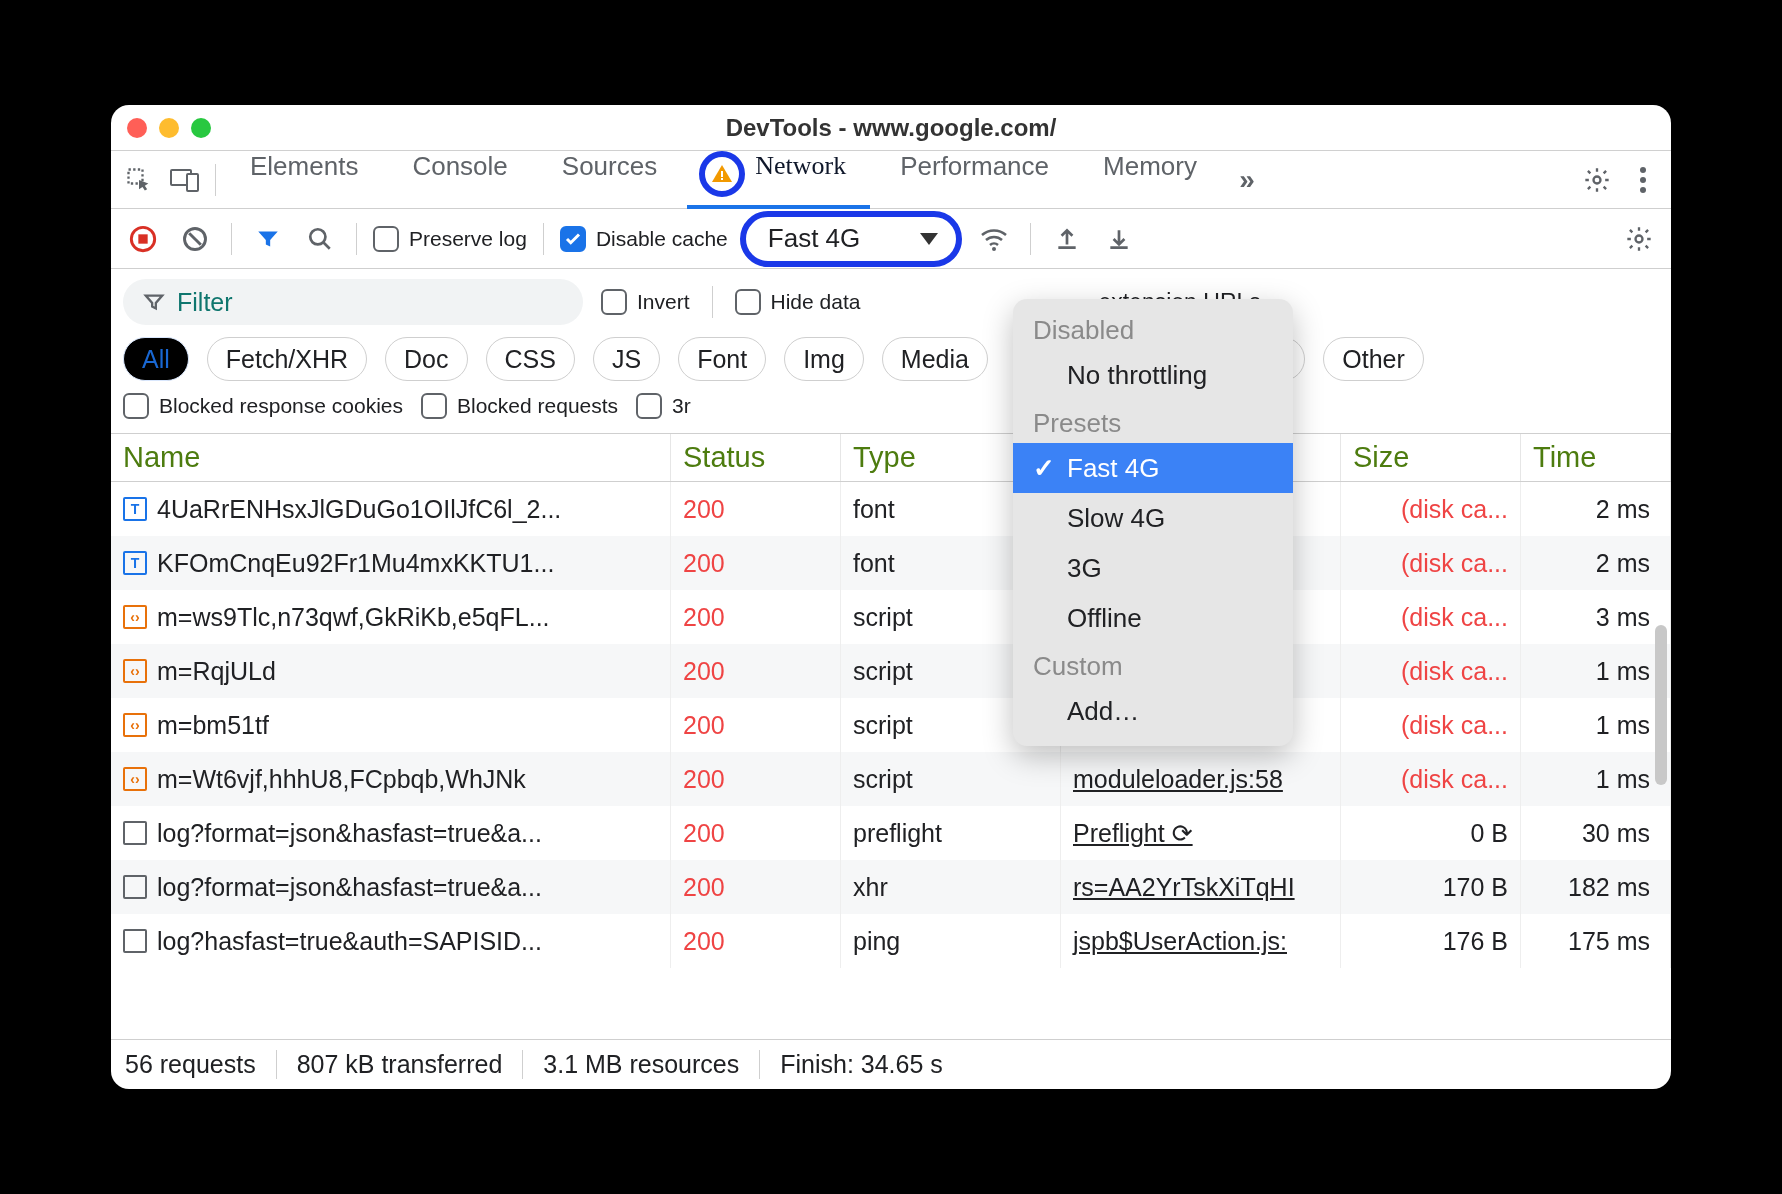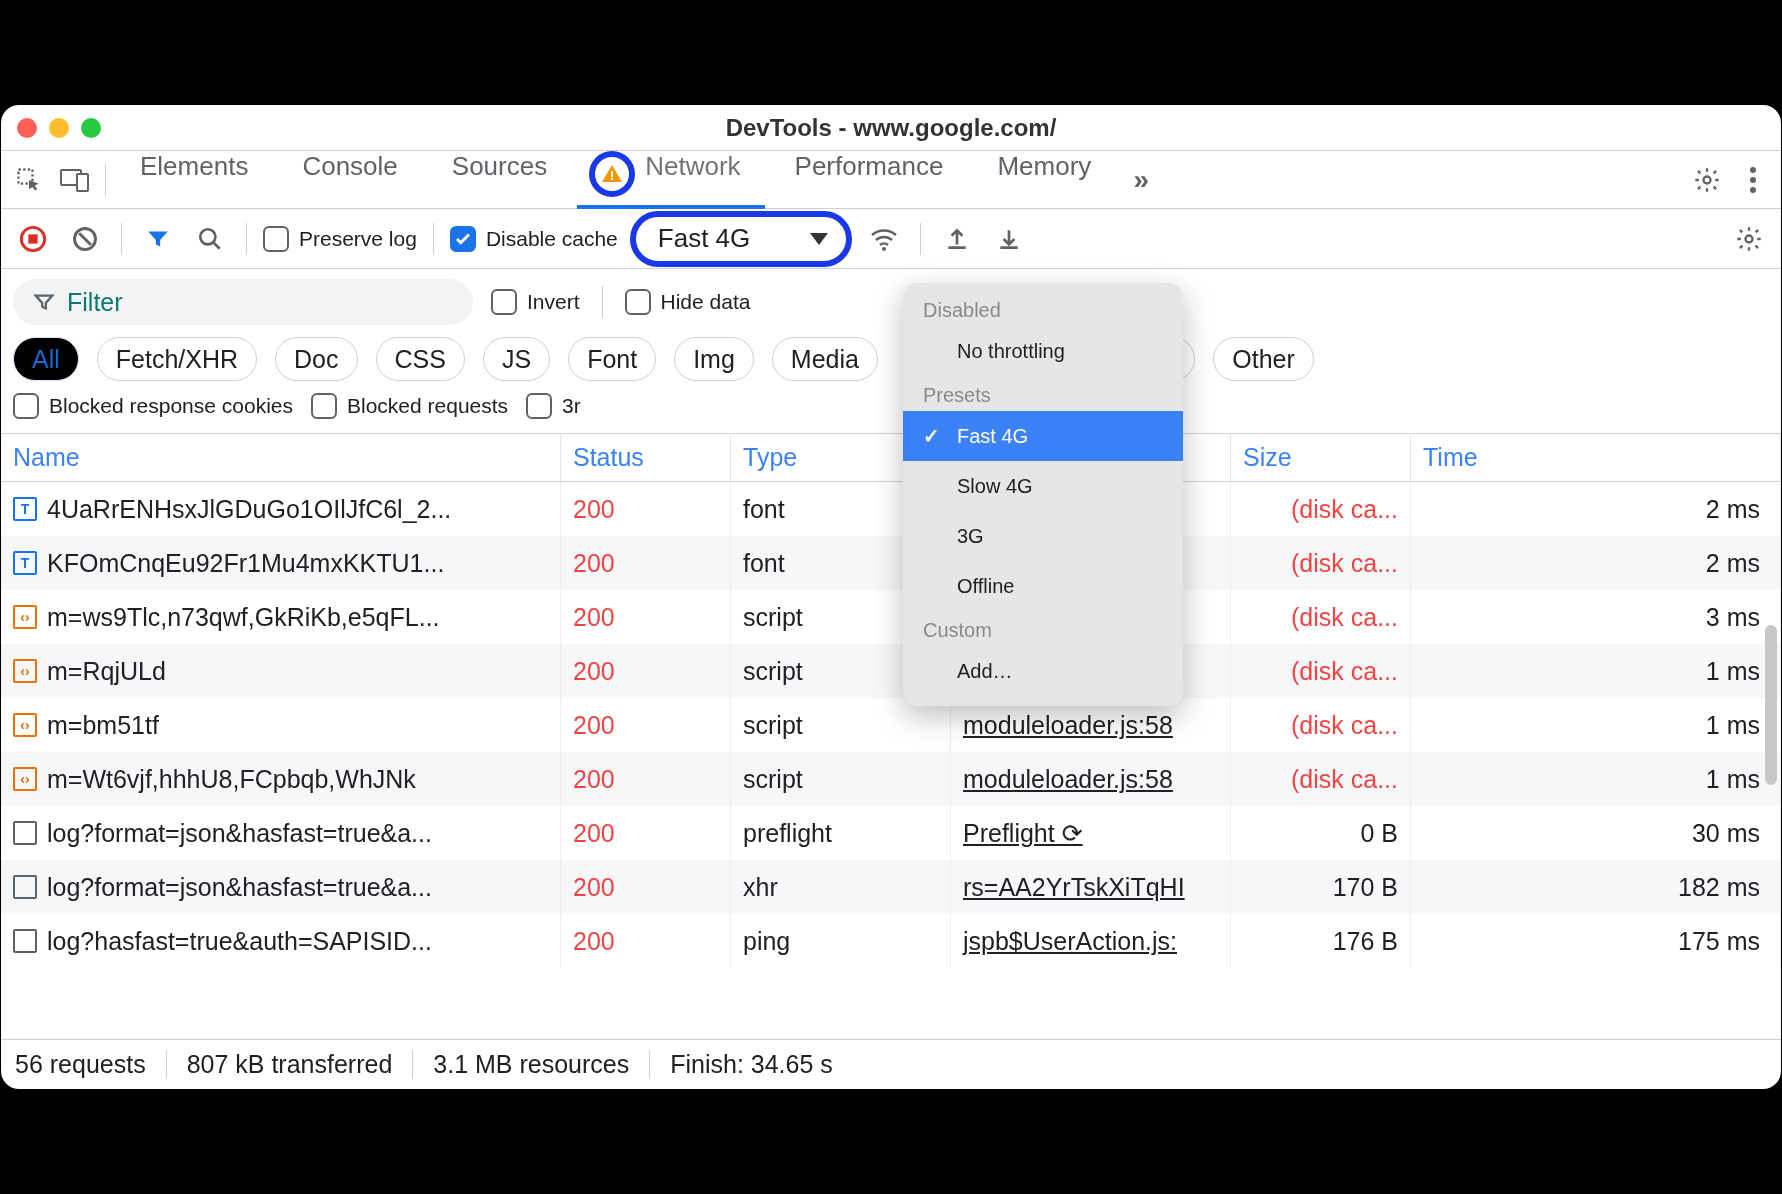--- a/index.html
+++ b/index.html
@@ -9,21 +9,21 @@
     height: 1194px;
     font-family: -apple-system, "Helvetica Neue", Arial, sans-serif;
     font-size: 23px;
     color: #202124;
     display: flex;
     align-items: center;
     justify-content: center;
   }
   .window {
     background: #fff;
-    width: 1780px;
+    width: 1560px;
     height: 984px;
     border-radius: 18px;
     box-shadow: 0 14px 40px rgba(0,0,0,.5);
     display: flex;
     flex-direction: column;
     overflow: visible;
     position: relative;
   }
   
   .titlebar {
@@ -58,21 +58,21 @@
   }
   .tab {
     padding: 0 24px;
     height: 100%;
     display:flex; align-items:flex-start;
     color:#5f6368;
     font-size: 26px;
     cursor:pointer;
     position:relative;
   }
-  .tab.active { color:#737373; }
+  .tab.active { color:#0f172a;font-family:Liberation Serif, serif; }
   .tab.active::after{
     content:""; position:absolute; left:0; right:0; bottom:-1px; height:4px; background:#1a73e8;
   }
   .warn-circle {
     position:absolute;
     left: 12px;
     width:46px; height:46px;
     border:6px solid #1a38e8;
     border-radius:50%;
     display:flex; align-items:center; justify-content:center;
@@ -127,49 +127,49 @@
   }
   .pill.active { background:#000000; border-color:#d9e7fd; color:#1967d2;}
 
   
   .table { flex:1; overflow:hidden; position:relative;}
   .thead, .tr {
     display:grid;
     grid-template-columns: 560px 170px 220px 280px 180px 1fr;
     align-items:center;
   }
-  .thead { height:48px; border-bottom:1px solid #cfcfcf; font-size:25px; color:#3b82f6;}
+  .thead { height:48px; border-bottom:1px solid #cfcfcf; font-size:29px; color:#4d7c0f;}
   .thead > div { padding:0 12px; border-right:1px solid #e6e6e6; height:100%; display:flex; align-items:center;}
   .tbody { }
   .tr { height:54px; font-size:25px; }
   .tr:nth-child(odd){ background:#fff;}
   .tr:nth-child(even){ background:#f6f7f8;}
   .tr > div { padding:0 12px; white-space:nowrap; overflow:hidden; text-overflow:ellipsis; height:100%; display:flex; align-items:center; border-right:1px solid #eee;}
   .namecell { display:flex; align-items:center; gap:10px;}
   .ico { width:24px; height:24px; display:flex; align-items:center; justify-content:center; flex-shrink:0;}
   .ico.font { border:2px solid #1973e8; color:#1973e8; font-size:14px; font-weight:700; border-radius:2px;}
   .ico.script{ border:2px solid #e8710a; color:#e8710a; font-size:14px; font-weight:700; border-radius:2px;}
   .ico.doc   { border:2px solid #5f6368; border-radius:2px;}
   .initiator { text-decoration:underline; color:#202124;}
   .muted { color:#ef4444;}
   .size-r { justify-content:flex-end !important;}
   .time-r { justify-content:flex-end !important; padding-right:20px !important;}
 
   
   .menu {
     position:absolute;
-    top: 178px;
+    top: 194px;
     left: 902px;
     width: 280px;
     background:#e6e6e6;
     border-radius:14px;
     box-shadow: 0 10px 30px rgba(0,0,0,.25);
     padding: 8px 0 10px 0;
     z-index: 20;
-    font-size:20px;
+    font-size:26px;
   }
   .menu .label { color:#8a8a8a; padding:8px 20px 4px 20px;}
   .menu .item {
     height:50px; display:flex; align-items:center; padding:0 20px 0 54px;
     position:relative; cursor:pointer;
   }
   .menu .item.sel { background:#3b82f6; color:#fff;}
   .menu .item.sel::before{
     content:"✓"; position:absolute; left:20px; color:#fff; font-weight:700;
   }

